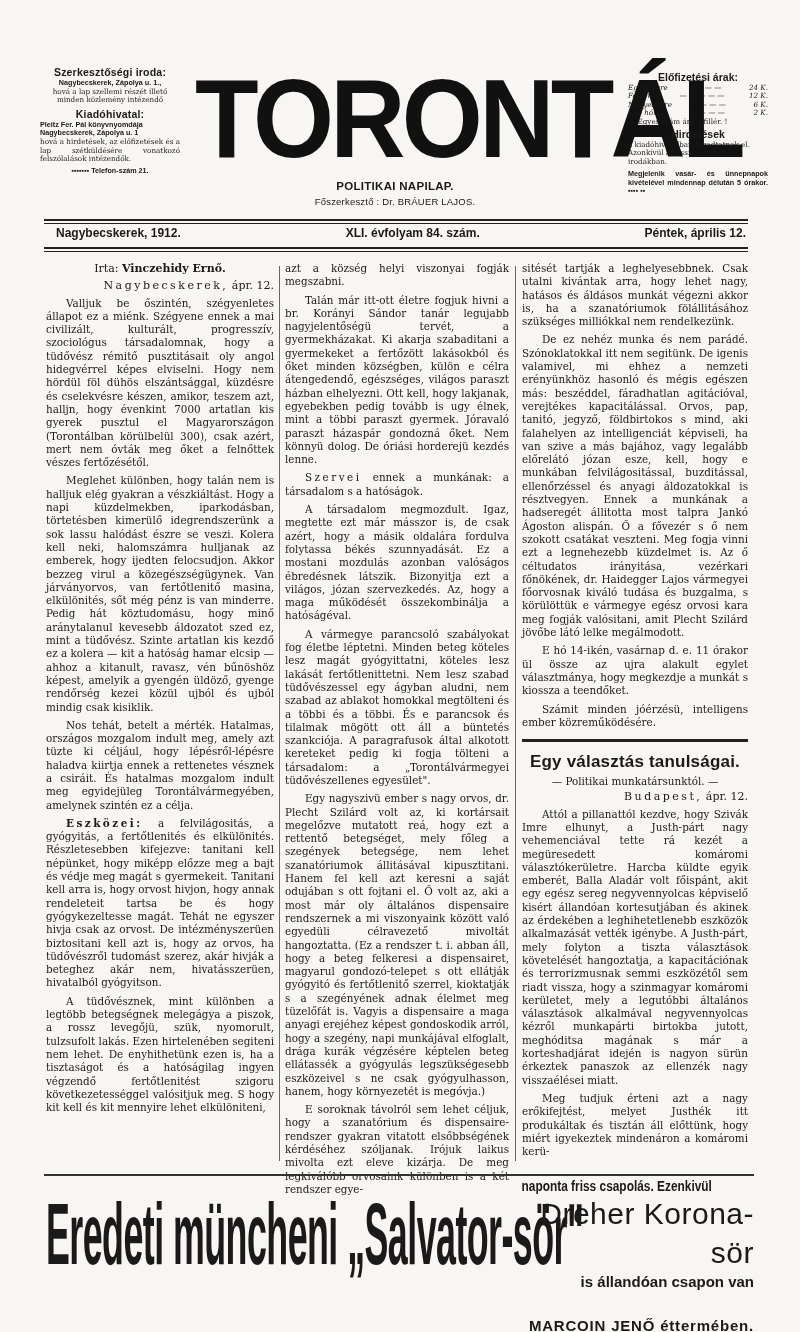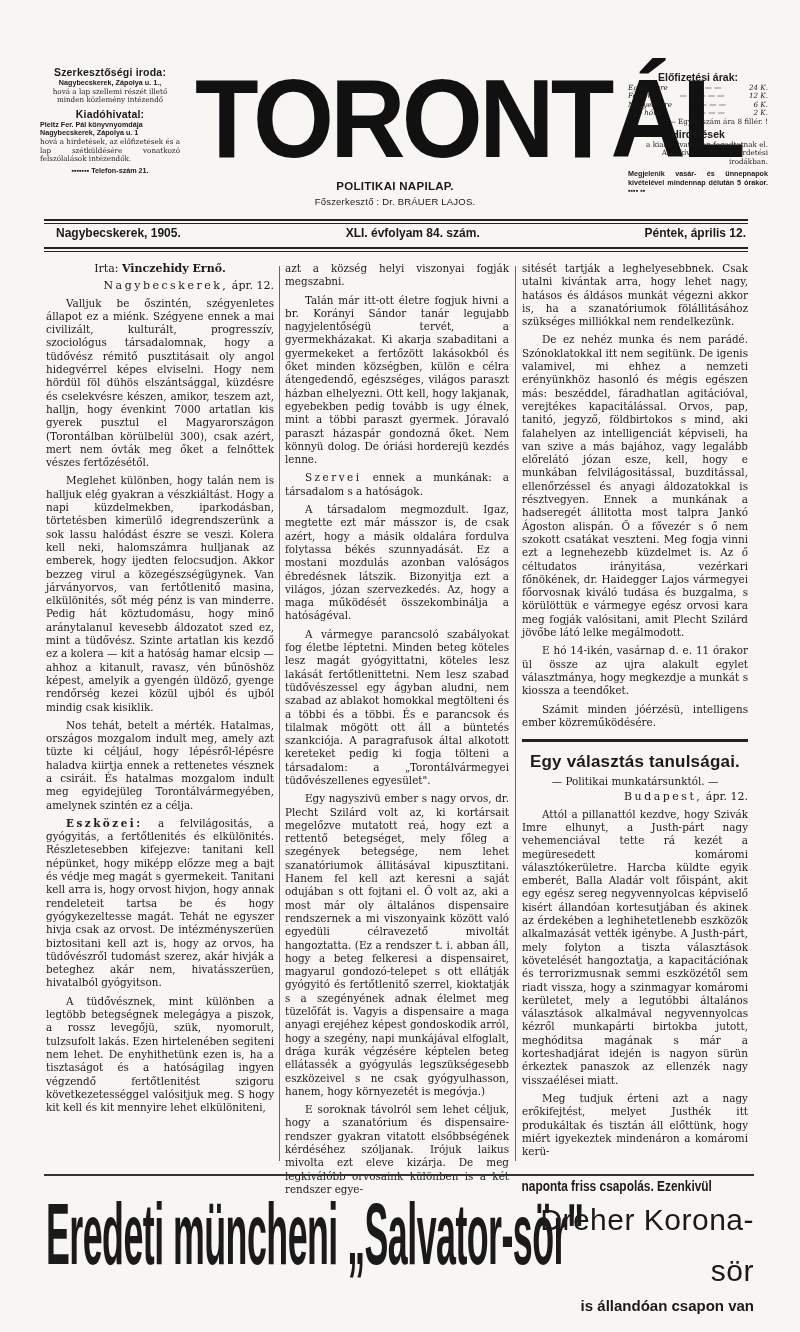--- a/index.html
+++ b/index.html
@@ -14,21 +14,21 @@
 
   
   .mast-left { position: absolute; left: 40px; top: 50px; width: 140px; font-size: 7.2px; line-height: 8.6px; text-align: center; }
   .mast-left .h { font-family: "Liberation Sans", sans-serif; font-weight: bold; font-size: 10.5px; line-height: 13px; letter-spacing: 0.2px; }
   .mast-left .b { font-weight: bold; font-family: "Liberation Sans", sans-serif; }
   .mast-left p { margin: 0; }
   .mast-left .j { text-align: justify; text-align-last: left; }
   .mast-right { position: absolute; left: 628px; top: 55px; width: 140px; font-size: 7.2px; line-height: 8.4px; }
   .mast-right .h { font-family: "Liberation Sans", sans-serif; font-weight: bold; font-size: 10.5px; line-height: 13px; text-align: center; }
   .mast-right .price { display: flex; justify-content: space-between; font-style: italic; }
-  .mast-right .c { text-align: right; }
+  .mast-right .c { text-align: left; }
   .mast-right .b { font-family: "Liberation Sans", sans-serif; font-weight: bold; text-align: justify; }
   .title {
     position: absolute; left: 180px; top: 48px; width: 430px; height: 110px;
     font-family: "Liberation Sans", sans-serif; font-weight: bold;
     font-size: 112px; line-height: 110px; text-align: center;
     letter-spacing: -4px; transform: scaleX(0.93) scaleY(1.0);
     color: #111;
   }
   .subtitle { position: absolute; left: 250px; top: 164px; width: 290px; text-align: center; font-family: "Liberation Sans", sans-serif; }
   .subtitle .s1 { font-weight: bold; font-size: 11.5px; letter-spacing: 0.3px; }
@@ -59,21 +59,21 @@
   .ad-rule { position: absolute; left: 44px; top: 1158px; width: 710px; height: 2px; background: #333; }
   .ad-left {
     position: absolute; left: 46px; top: 1168px; width: 460px; height: 100px;
     font-family: "Liberation Sans", sans-serif; font-weight: bold;
     font-size: 64px; line-height: 100px; white-space: nowrap;
     transform-origin: left center; transform: scaleX(0.56) scaleY(1.35);
     letter-spacing: -1px;
   }
   .ad-right { position: absolute; left: 520px; top: 1162px; width: 234px; text-align: right; font-family: "Liberation Sans", sans-serif; }
   .ad-right .r1 { font-weight: bold; font-size: 14.5px; white-space: nowrap; transform: scaleX(0.82); transform-origin: left; }
-  .ad-right .r2 { font-size: 30px; line-height: 51px; letter-spacing: 0.5px; }
+  .ad-right .r2 { font-size: 30px; line-height: 39px; letter-spacing: 0.5px; }
   .ad-right .r3 { font-weight: bold; font-size: 15px; line-height: 20px; }
   .ad-right .r4 { font-weight: bold; font-size: 15px; line-height: 20px; letter-spacing: 0.8px; margin-top: 24px; }
 </style>
 </head>
 <body>
 
 <div class="page">
 
   <div class="mast-left">
     <p class="h">Szerkesztőségi iroda:</p>
@@ -116,21 +116,21 @@
       </div>
     <div class="c">— Egyes szám ára 8 fillér. !</div>
     <div class="h" style="margin-top:2px">Hirdetések</div>
     <div class="c">a kiadóhivatalban fogadtatnak el. Azonkívül az összes hirdetési irodákban.</div>
     <div class="b" style="margin-top:4px">Megjelenik vasár- és ünnepnapok kivételével mindennap délután 5 órakor. ▪▪▪▪ ▪▪</div>
   </div>
 
   <div class="rule" style="top:203px;height:2px"></div>
   <div class="rule" style="top:207px;height:1px"></div>
   <div class="datebar">
-    <span>Nagybecskerek, 1905.</span>
+    <span>Nagybecskerek, 1912.</span>
     <span>XLI. évfolyam 84. szám.</span>
     <span>Péntek, április 12.</span>
   </div>
   <div class="rule" style="top:231px;height:2px"></div>
   <div class="rule" style="top:235px;height:1px"></div>
 
   <div class="vline" style="left:279px"></div>
   <div class="vline" style="left:515px"></div>
 
   <div class="col col1">

